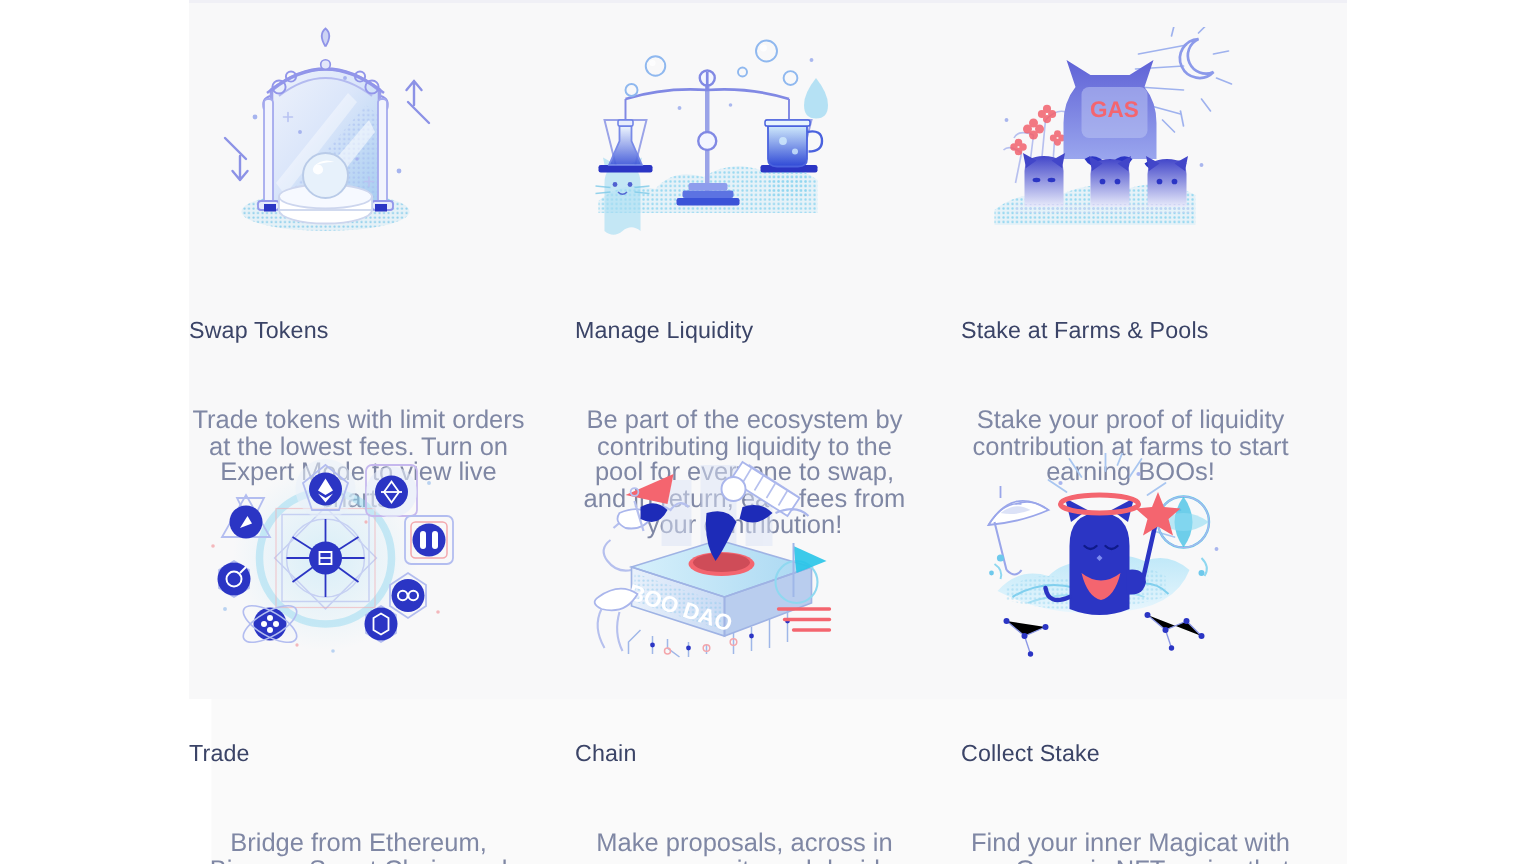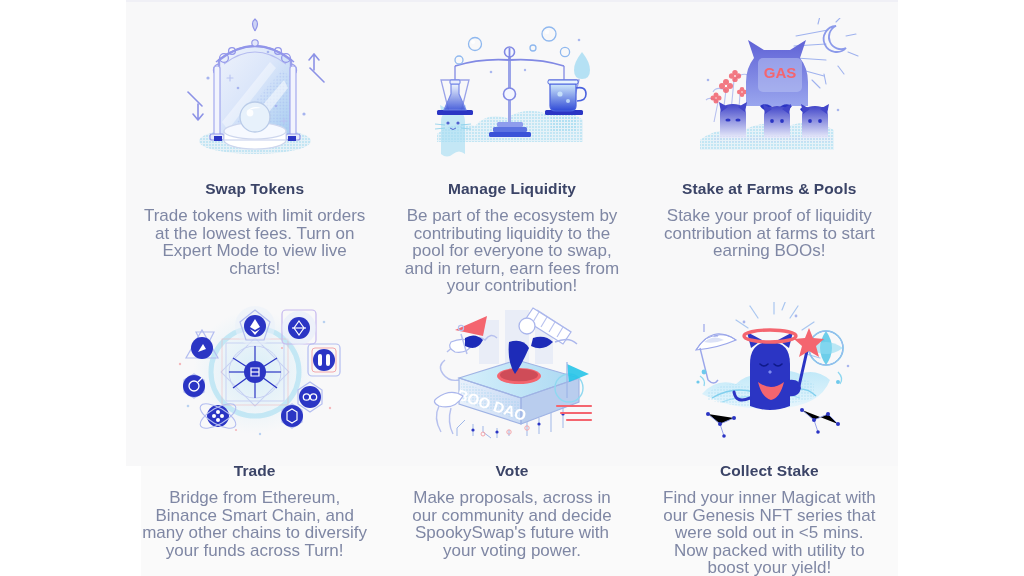--- a/index.html
+++ b/index.html
@@ -55,36 +55,37 @@
     display: grid;
     grid-template-columns: repeat(3, 1fr);
     grid-template-rows: 290px 286px;
     overflow: hidden;
   }
 
   .card {
     position: relative;
     display: flex;
     flex-direction: column;
-    align-items: center;
+    align-items: flex-start;
     padding-top: 18px;
+    gap: 32px;
   }
 
   .art {
     width: 182px;
     height: 140px;
     position: relative;
     flex: 0 0 auto;
   }
   .art svg { display: block; width: 100%; height: 100%; }
 
   .card-title {
     margin-top: 22px;
     font-size: 15.5px;
-    font-weight: bold;
+    font-weight: normal;
     color: #3b4467;
     letter-spacing: .1px;
     white-space: nowrap;
   }
 
   .card-desc {
     margin-top: 9px;
     width: 226px;
     text-align: center;
     font-size: 17px;
@@ -605,21 +606,21 @@
             <path d="M136 104 L170 104"></path>
               <path d="M140 111 L170 111"></path>
             <path d="M146 118 L170 118"></path>
           </g>
 
           <path d="M16 96 q14 -10 26 -2 q-8 14 -24 10 q-8 -4 -2 -8 Z" fill="#ffffff" stroke="#aab6ec" stroke-width="1.2"></path>
           <path d="M18 104 q-6 12 2 26" fill="none" stroke="#b6c0ee" stroke-width="1.4"></path>
           <path d="M30 106 q-4 14 2 26" fill="none" stroke="#b6c0ee" stroke-width="1.4"></path>
         </svg>
       </div>
-      <div class="card-title">Vote</div>
+      <div class="card-title">Chain</div>
       <div class="card-desc">Make proposals, across in our community and decide SpookySwap's future with your voting power.</div>
     </div>
 
     <div class="card row2">
       <div class="art">
         <svg viewBox="0 0 182 140">
           <defs>
             <pattern id="dotsG" width="3" height="3" patternUnits="userSpaceOnUse">
               <circle cx="1" cy="1" r="0.8" fill="#8ed2ef"></circle>
             </pattern>

